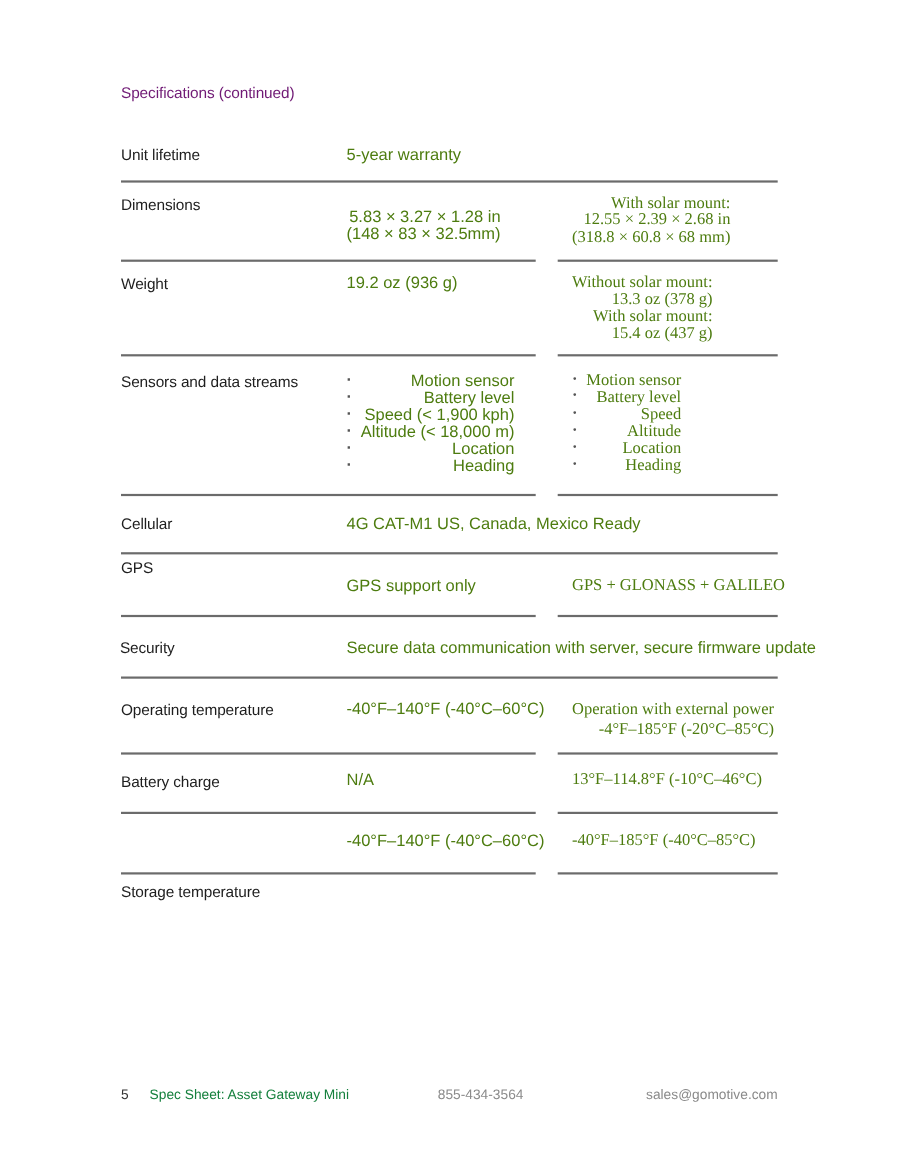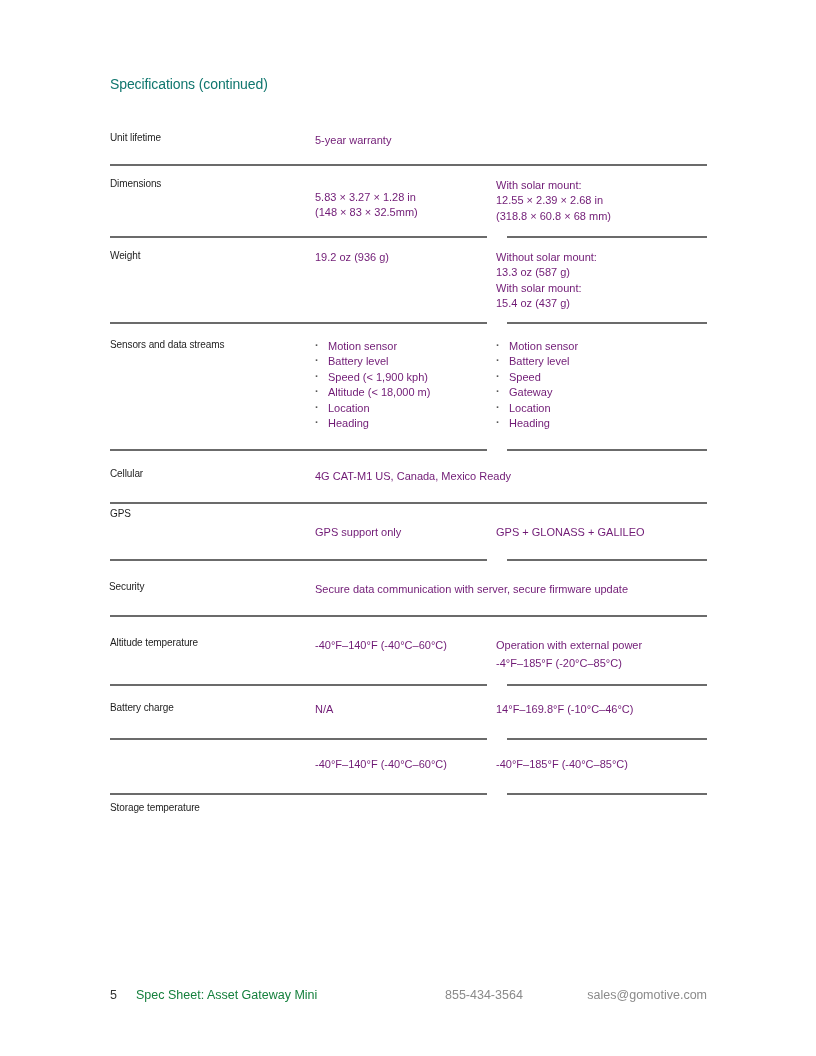--- a/index.html
+++ b/index.html
@@ -1,34 +1,34 @@
 <!DOCTYPE html>
 <html><head>
 <meta charset="utf-8">
 <style>
   html, body { margin: 0; padding: 0; background: #ffffff; }
   body { width: 816px; height: 1056px; position: relative; overflow: hidden;
          font-family: "Liberation Sans", "DejaVu Sans", sans-serif; color: #2a2a2a; }
-  .title { position: absolute; left: 110px; top: 76px; font-size: 14px; font-weight: 500; color: #0f766e; letter-spacing: -0.1px; }
-  .label { position: absolute; left: 110px; font-size: 10px; color: #1e1e1e; letter-spacing: -0.1px; }
-  .val { position: absolute; font-size: 11px; line-height: 15.4px; color: #701a75; }
+  .title { position: absolute; left: 110px; top: 76px; font-size: 14px; font-weight: 500; color: #701a75; letter-spacing: -0.1px; }
+  .label { position: absolute; left: 110px; font-size: 14px; color: #1e1e1e; letter-spacing: -0.1px; }
+  .val { position: absolute; font-size: 15px; line-height: 15.4px; color: #4d7c0f; text-align: right; }
   .c1 { left: 315px; }
-  .c2 { left: 496px; }
+  .c2 { left: 520px; font-family: Liberation Serif, serif; }
   .line { position: absolute; height: 1.5px; background: #6b6b6b; }
   .full { left: 110px; width: 597px; }
   .l1 { left: 110px; width: 377px; }
   .l2 { left: 507px; width: 200px; }
   ul.bl { list-style: none; margin: 0; padding: 0; }
   ul.bl li { position: relative; padding-left: 13px; }
   ul.bl li::before { content: "·"; position: absolute; left: 0; top: -1px; color: #555; font-weight: bold; }
   .lh18 { line-height: 18px; }
   .footer { position: absolute; top: 988px; font-size: 12.5px; }
   .f-page { left: 110px; color: #333; }
   .f-title { left: 136px; color: #15803d; }
-  .f-phone { left: 445px; color: #8a8a8a; }
+  .f-phone { left: 398px; color: #8a8a8a; }
   .f-email { right: 109px; color: #8a8a8a; }
 </style>
 </head>
 <body>
 
 <div class="title">Specifications (continued)</div>
 
 <div class="label" style="top:132px">Unit lifetime</div>
 <div class="val c1" style="top:133px">
   <div>5-year warranty</div>
@@ -47,21 +47,21 @@
 </div>
 <div class="line l1" style="top:236px"></div>
 <div class="line l2" style="top:236px"></div>
 
 <div class="label" style="top:250px">Weight</div>
 <div class="val c1" style="top:250px">
   <div>19.2 oz (936 g)</div>
 </div>
 <div class="val c2" style="top:250px">
   <div>Without solar mount:</div>
-  <div>13.3 oz (587 g)</div>
+  <div>13.3 oz (378 g)</div>
   <div>With solar mount:</div>
   <div>15.4 oz (437 g)</div>
 </div>
 <div class="line l1" style="top:322px"></div>
 <div class="line l2" style="top:322px"></div>
 
 <div class="label" style="top:339px">Sensors and data streams</div>
 <div class="val c1" style="top:339px">
   <ul class="bl">
     <li>Motion sensor</li>
@@ -70,21 +70,21 @@
     <li>Altitude (&lt; 18,000 m)</li>
     <li>Location</li>
     <li>Heading</li>
   </ul>
 </div>
 <div class="val c2" style="top:339px">
   <ul class="bl">
     <li>Motion sensor</li>
     <li>Battery level</li>
     <li>Speed</li>
-    <li>Gateway</li>
+    <li>Altitude</li>
     <li>Location</li>
     <li>Heading</li>
   </ul>
 </div>
 <div class="line l1" style="top:449px"></div>
 <div class="line l2" style="top:449px"></div>
 
 <div class="label" style="top:468px">Cellular</div>
 <div class="val c1" style="top:469px">
   <div>4G CAT-M1 US, Canada, Mexico Ready</div>
@@ -100,37 +100,37 @@
 </div>
 <div class="line l1" style="top:559px"></div>
 <div class="line l2" style="top:559px"></div>
 
 <div class="label" style="top:581px; left:109px">Security</div>
 <div class="val c1" style="top:582px">
   <div>Secure data communication with server, secure firmware update</div>
 </div>
 <div class="line full" style="top:615px"></div>
 
-<div class="label" style="top:637px">Altitude temperature</div>
+<div class="label" style="top:637px">Operating temperature</div>
 <div class="val c1 lh18" style="top:636px">
   <div>-40°F–140°F (-40°C–60°C)</div>
 </div>
 <div class="val c2 lh18" style="top:636px">
   <div>Operation with external power</div>
   <div>-4°F–185°F (-20°C–85°C)</div>
 </div>
 <div class="line l1" style="top:684px"></div>
 <div class="line l2" style="top:684px"></div>
 
 <div class="label" style="top:702px">Battery charge</div>
 <div class="val c1" style="top:702px">
   <div>N/A</div>
 </div>
 <div class="val c2" style="top:702px">
-  <div>14°F–169.8°F (-10°C–46°C)</div>
+  <div>13°F–114.8°F (-10°C–46°C)</div>
 </div>
 <div class="line l1" style="top:738px"></div>
 <div class="line l2" style="top:738px"></div>
 
 <div class="label" style="top:802px">Storage temperature</div>
 <div class="val c1" style="top:757px">
   <div>-40°F–140°F (-40°C–60°C)</div>
 </div>
 <div class="val c2" style="top:757px">
   <div>-40°F–185°F (-40°C–85°C)</div>

